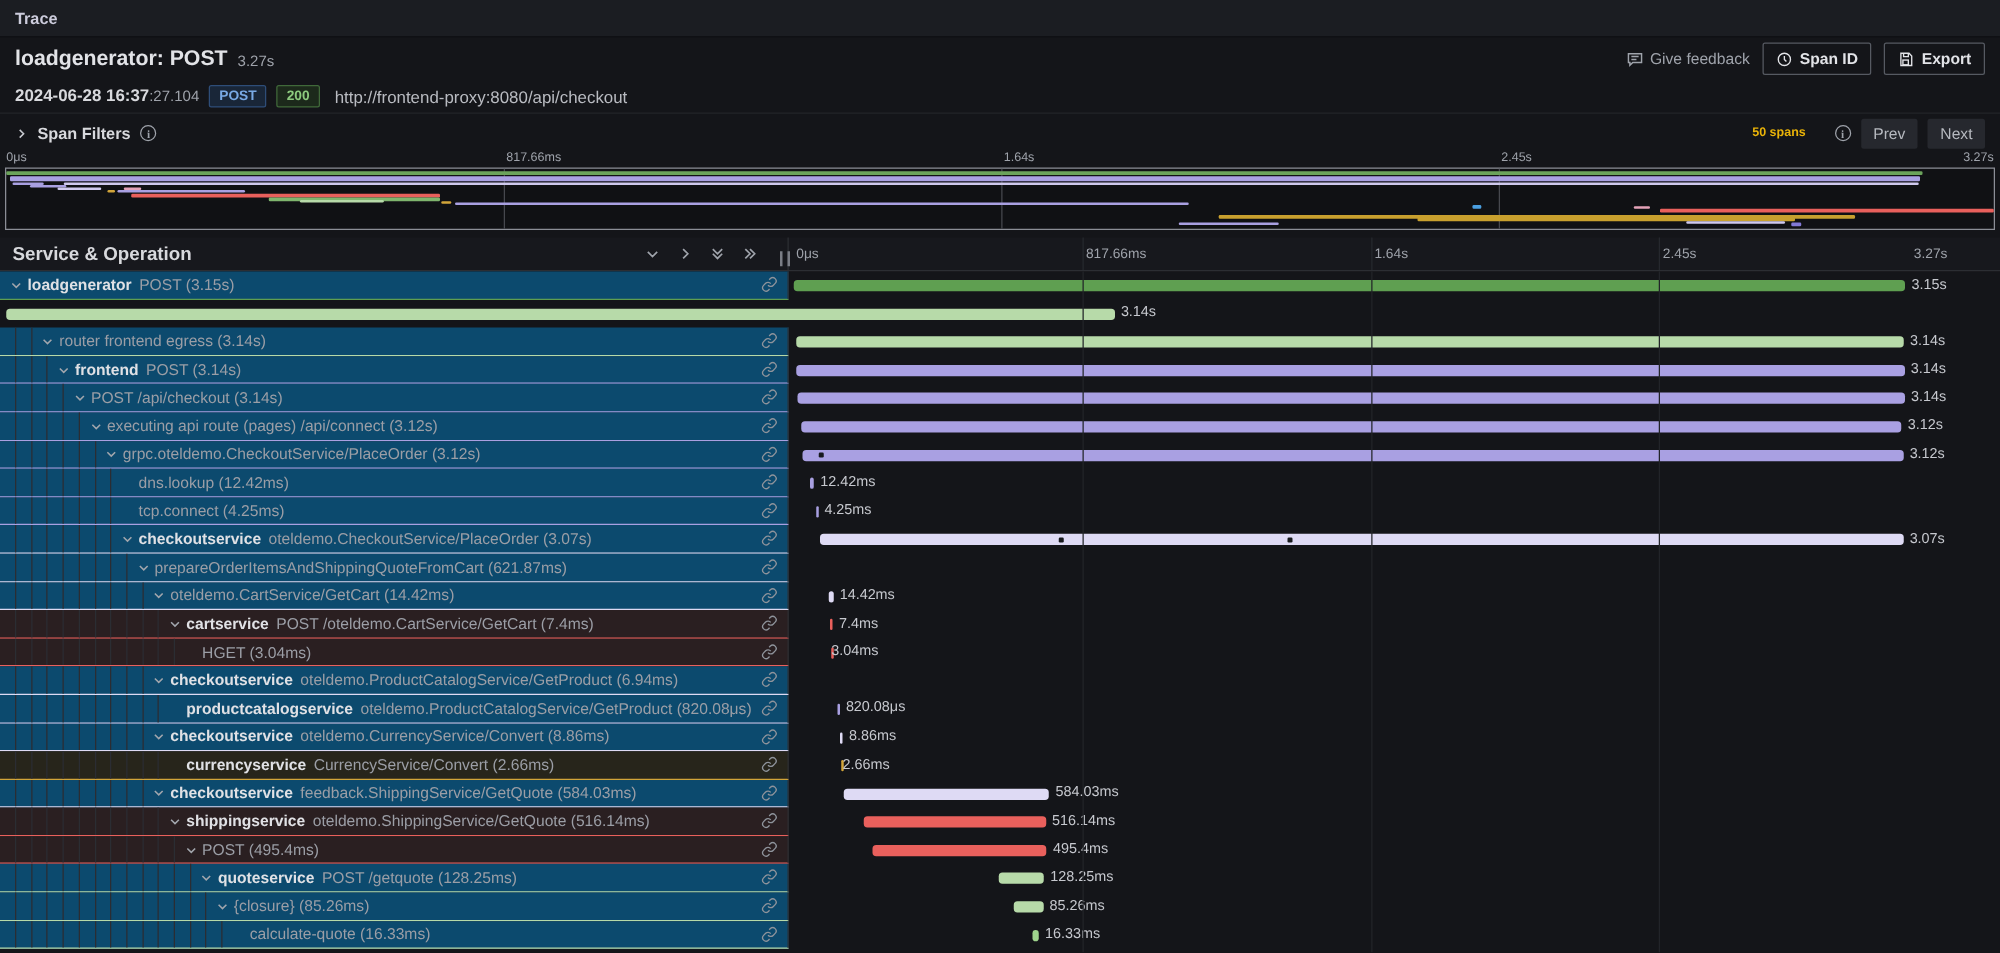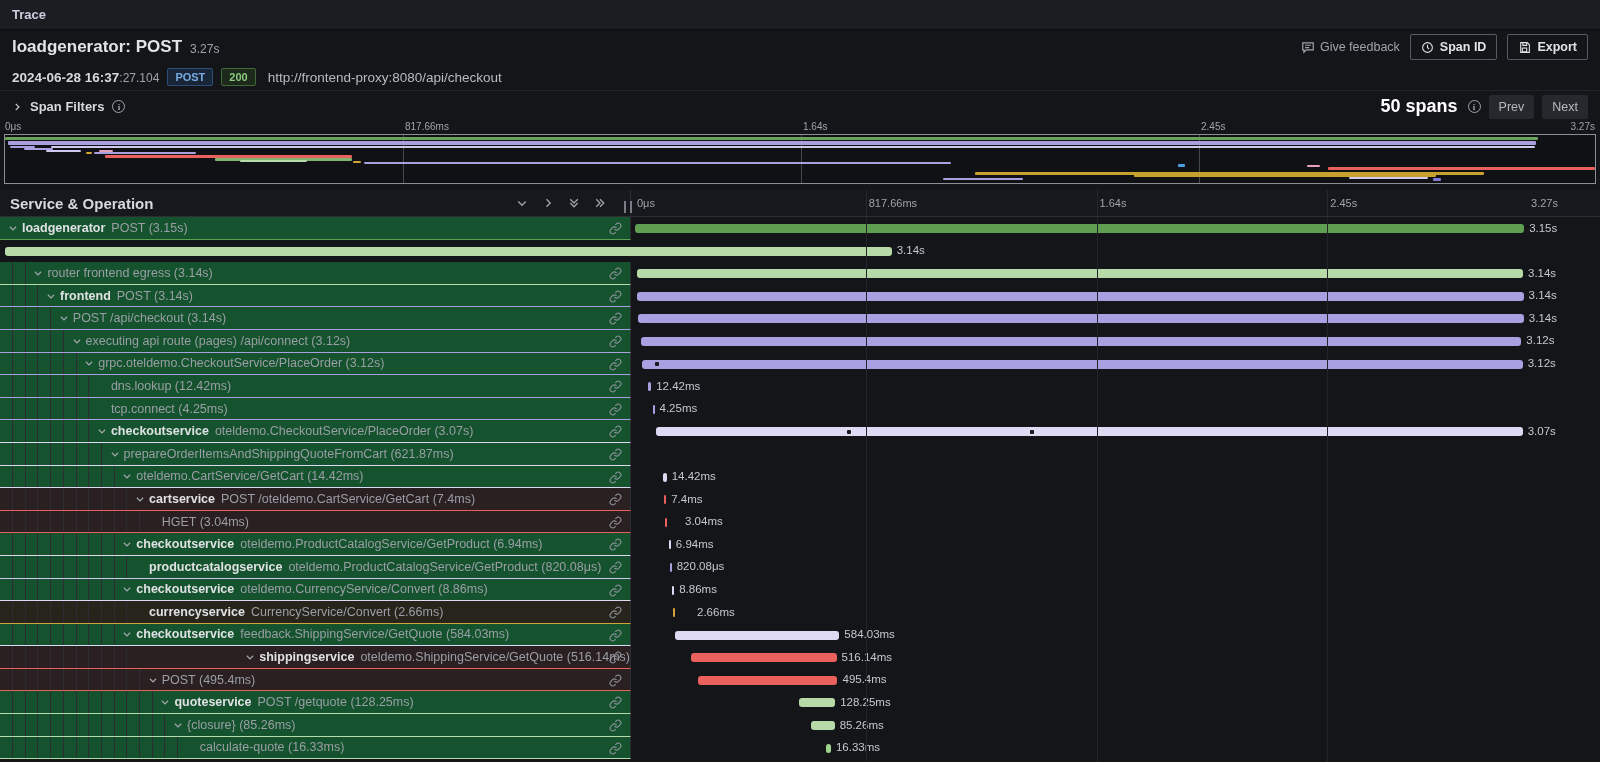--- a/index.html
+++ b/index.html
@@ -20,21 +20,21 @@
   .badge.method { color:#79a9e4; border-color:#2e4d78; background:#192固638; background:#192638; }
   .badge.status { color:#8cc97e; border-color:#40693a; background:#1c291b; }
   .url-text { font-size:13.5px; color:#b9bbc1; margin-left:4px; }
 
   .filters-row { position:absolute; left:0; top:90px; width:1600px; height:32px; border-top:1px solid #222429; display:flex; align-items:center; padding:0 12px; }
   .filters-left { display:flex; align-items:center; gap:8px; }
   .filters-label { font-size:13px; font-weight:bold; color:#d8d9dd; }
   .chev-glyph { color:#c7c9cf; }
   .info-icon { width:13px; height:13px; border:1.3px solid #9fa3ab; border-radius:50%; color:#9fa3ab; font-size:9px; display:inline-flex; align-items:center; justify-content:center; font-weight:bold; font-family:"Liberation Serif", serif; }
   .filters-right { margin-left:auto; display:flex; align-items:center; gap:8px; }
-  .span-count { font-size:18px; font-weight:bold; color:#ffffff; margin-right:2px; }
+  .span-count { font-size:10px; font-weight:bold; color:#eab308; margin-right:15px; }
   .navbtn { height:24px; padding:0 10px; background:#26282e; border:none; border-radius:2px; color:#b6b9bf; font-size:12.5px; cursor:pointer; }
 
   
   .minimap-axis { position:absolute; left:0; top:121px; width:1600px; height:12px; font-size:10px; color:#9fa3ab; }
   .minimap-axis span { position:absolute; top:0; }
   .minimap-box { position:absolute; left:4px; top:134px; width:1592px; height:50px; border:1px solid #8b8e96; background:#101114; }
   .mm-tick { position:absolute; top:0; bottom:0; width:1px; background:#46484e; }
   .mm-span { position:absolute; border-radius:1px; }
 
   
@@ -46,21 +46,21 @@
   .mh-handle { position:absolute; left:624px; top:11px; width:8px; height:12px; border-left:2px solid #7a7d85; border-right:2px solid #7a7d85; cursor:col-resize; }
   .mh-right { position:absolute; left:631px; top:0; right:0; height:100%; font-size:11px; color:#9fa3ab; }
   .mh-right .axis-label { position:absolute; top:7px; }
   .mh-tick { position:absolute; top:0; bottom:0; width:1px; background:#26282e; }
 
   
   #rows { position:absolute; left:0; top:217px; width:1600px; height:545px; overflow:hidden; }
   .grid-overlay { position:absolute; left:0; top:0; width:100%; height:100%; pointer-events:none; }
   .grid-line { position:absolute; top:0; bottom:0; width:1px; background:#222429; }
   .trow { display:flex; height:22.6px; position:relative; }
-  .lrow { width:631px; background:#14532d; border-right:1px solid #2c2e33; position:relative; display:flex; align-items:center; cursor:pointer; }
+  .lrow { width:631px; background:#0c4a6e; border-right:1px solid #2c2e33; position:relative; display:flex; align-items:center; cursor:pointer; }
   .lrow.tint-red { background:#2a1f21; }
   .lrow.tint-yellow { background:#27251b; }
   .lrow .guide { position:absolute; top:0; bottom:0; width:1px; background:#2b2d33; }
   .lrow .expander { display:inline-flex; width:14px; flex:0 0 14px; justify-content:flex-start; }
   .lrow .lead-space { display:inline-block; width:14px; flex:0 0 14px; }
   .svc { font-size:12.5px; font-weight:bold; color:#e0e1e5; white-space:nowrap; margin-right:6px; }
   .op { font-size:12.5px; color:#9b9ea6; white-space:nowrap; }
   .linkicon { position:absolute; right:8px; top:4px; cursor:pointer; }
   .rrow { flex:1; position:relative; }
   .bar { position:absolute; top:7px; height:9px; border-radius:3px; cursor:pointer; }
@@ -506,21 +506,21 @@
         <span class="guide" style="left: 139px;"></span>
         <span class="lead-space"></span>
         <span class="op">HGET (3.04ms)</span>
         <span class="linkicon"><svg width="13" height="13" viewBox="0 0 24 24" fill="none" stroke="#8e939b" stroke-width="2">
             <path d="M10 13a5 5 0 0 0 7.54.54l3-3a5 5 0 0 0-7.07-7.07l-1.72 1.71"></path>
             <path d="M14 11a5 5 0 0 0-7.54-.54l-3 3a5 5 0 0 0 7.07 7.07l1.71-1.71"></path>
           </svg></span>
       </div>
       <div class="rrow">
         <div class="bar" style="left: 33.9199px; width: 2px; background: rgb(233, 96, 92);"></div>
-        <span class="durlabel" style="left: 54px;">3.04ms</span>
+        <span class="durlabel" style="left: 34px;">3.04ms</span>
       </div>
     </div>
     <div class="trow">
       <div class="lrow" style="border-bottom: 1px solid rgb(222, 218, 244); padding-left: 122.3px;">
         <span class="guide" style="left: 12px;"></span>
         <span class="guide" style="left: 24.7px;"></span>
         <span class="guide" style="left: 37.4px;"></span>
         <span class="guide" style="left: 50.1px;"></span>
         <span class="guide" style="left: 62.8px;"></span>
         <span class="guide" style="left: 75.5px;"></span>
@@ -531,24 +531,20 @@
           <svg width="10" height="10" viewBox="0 0 16 16" fill="none" stroke="#a2a6ad" stroke-width="2">
             <path d="M3 6l5 5 5-5"></path>
           </svg>
         </span>
         <span class="svc">checkoutservice</span>
         <span class="op">oteldemo.ProductCatalogService/GetProduct (6.94ms)</span>
         <span class="linkicon"><svg width="13" height="13" viewBox="0 0 24 24" fill="none" stroke="#8e939b" stroke-width="2">
             <path d="M10 13a5 5 0 0 0 7.54.54l3-3a5 5 0 0 0-7.07-7.07l-1.72 1.71"></path>
             <path d="M14 11a5 5 0 0 0-7.54-.54l-3 3a5 5 0 0 0 7.07 7.07l1.71-1.71"></path>
           </svg></span>
-      </div>
-      <div class="rrow">
-        <div class="bar" style="left: 37.8716px; width: 2px; background: rgb(222, 218, 244);"></div>
-        <span class="durlabel" style="left: 44.8716px;">6.94ms</span>
       </div>
     </div>
     <div class="trow">
       <div class="lrow" style="border-bottom: 1px solid rgb(207, 201, 238); padding-left: 135px;">
         <span class="guide" style="left: 12px;"></span>
         <span class="guide" style="left: 24.7px;"></span>
         <span class="guide" style="left: 37.4px;"></span>
         <span class="guide" style="left: 50.1px;"></span>
         <span class="guide" style="left: 62.8px;"></span>
         <span class="guide" style="left: 75.5px;"></span>
@@ -612,21 +608,21 @@
         <span class="lead-space"></span>
         <span class="svc">currencyservice</span>
         <span class="op">CurrencyService/Convert (2.66ms)</span>
         <span class="linkicon"><svg width="13" height="13" viewBox="0 0 24 24" fill="none" stroke="#8e939b" stroke-width="2">
             <path d="M10 13a5 5 0 0 0 7.54.54l3-3a5 5 0 0 0-7.07-7.07l-1.72 1.71"></path>
             <path d="M14 11a5 5 0 0 0-7.54-.54l-3 3a5 5 0 0 0 7.07 7.07l1.71-1.71"></path>
           </svg></span>
       </div>
       <div class="rrow">
         <div class="bar" style="left: 41.8232px; width: 2px; background: rgb(210, 165, 58);"></div>
-        <span class="durlabel" style="left: 66px;">2.66ms</span>
+        <span class="durlabel" style="left: 43px;">2.66ms</span>
       </div>
     </div>
     <div class="trow">
       <div class="lrow" style="border-bottom: 1px solid rgb(222, 218, 244); padding-left: 122.3px;">
         <span class="guide" style="left: 12px;"></span>
         <span class="guide" style="left: 24.7px;"></span>
         <span class="guide" style="left: 37.4px;"></span>
         <span class="guide" style="left: 50.1px;"></span>
         <span class="guide" style="left: 62.8px;"></span>
         <span class="guide" style="left: 75.5px;"></span>
@@ -644,21 +640,21 @@
             <path d="M10 13a5 5 0 0 0 7.54.54l3-3a5 5 0 0 0-7.07-7.07l-1.72 1.71"></path>
             <path d="M14 11a5 5 0 0 0-7.54-.54l-3 3a5 5 0 0 0 7.07 7.07l1.71-1.71"></path>
           </svg></span>
       </div>
       <div class="rrow">
         <div class="bar" style="left: 43.5168px; width: 164.85px; background: rgb(222, 218, 244);"></div>
         <span class="durlabel" style="left: 213.367px;">584.03ms</span>
       </div>
     </div>
     <div class="trow">
-      <div class="lrow tint-red" style="border-bottom: 1px solid rgb(233, 96, 92); padding-left: 135px; justify-content: flex-end;">
+      <div class="lrow tint-red" style="border-bottom: 1px solid rgb(233, 96, 92); padding-left: 135px;">
         <span class="guide" style="left: 12px;"></span>
         <span class="guide" style="left: 24.7px;"></span>
         <span class="guide" style="left: 37.4px;"></span>
         <span class="guide" style="left: 50.1px;"></span>
         <span class="guide" style="left: 62.8px;"></span>
         <span class="guide" style="left: 75.5px;"></span>
         <span class="guide" style="left: 88.2px;"></span>
         <span class="guide" style="left: 100.9px;"></span>
         <span class="guide" style="left: 113.6px;"></span>
         <span class="guide" style="left: 126.3px;"></span>

